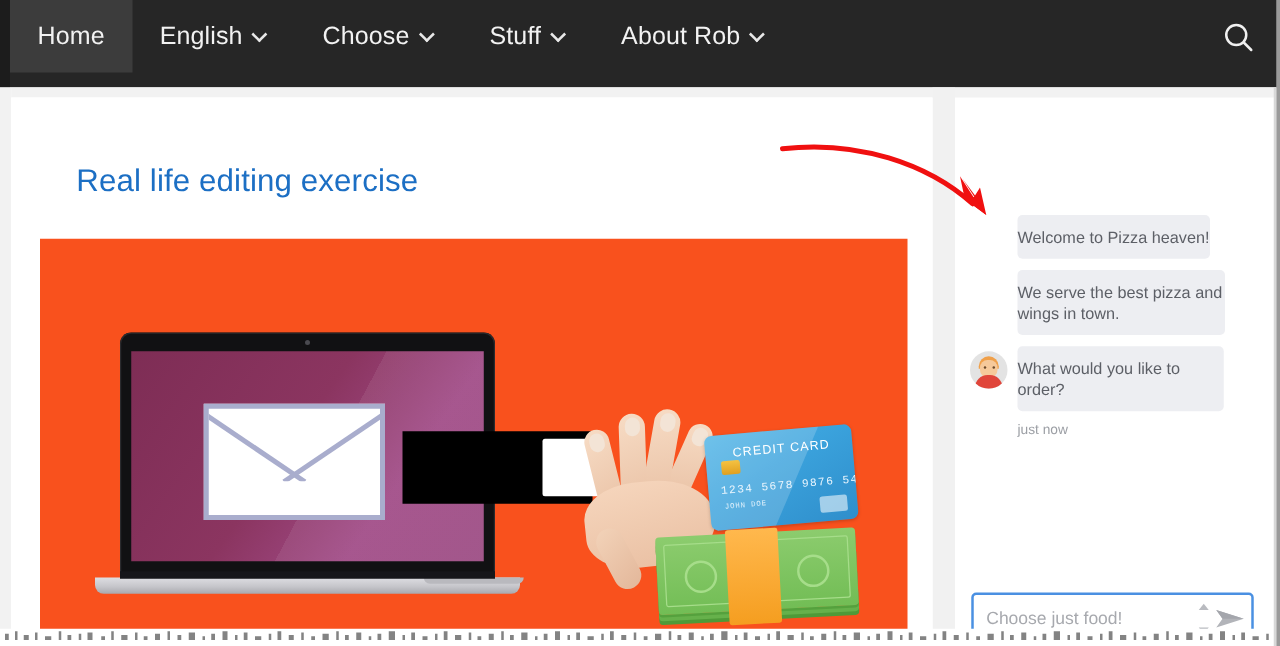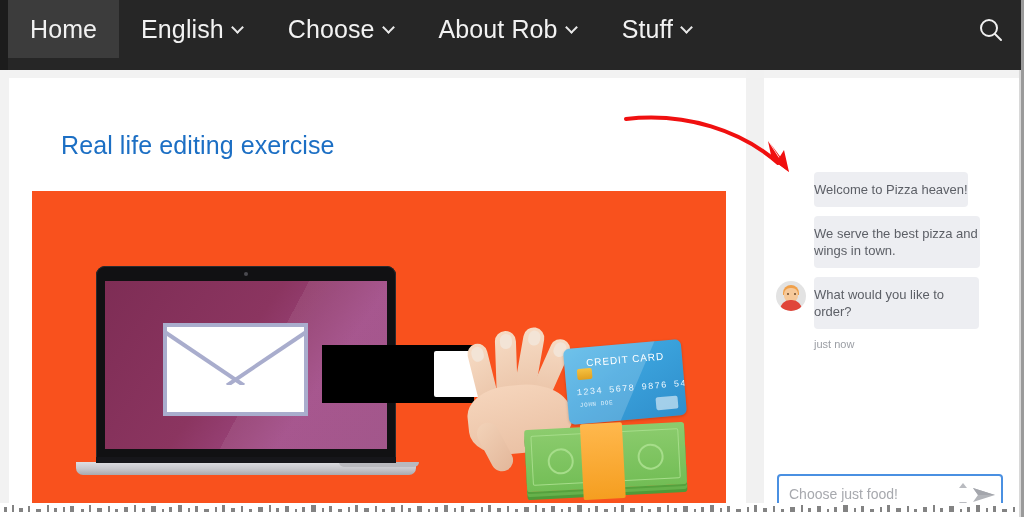--- a/index.html
+++ b/index.html
@@ -50,21 +50,21 @@
     display: flex;
     align-items: stretch;
   }
   .nav-item {
     display: flex;
     align-items: center;
     gap: 9px;
     padding: 0 22px;
     height: 58px;
     color: #f2f2f2;
-    font-size: 25px;
+    font-size: 20px;
     letter-spacing: .1px;
     cursor: pointer;
     white-space: nowrap;
     background: transparent;
   }
   .nav-item.active {
     background: #3c3c3c;
   }
   .chev {
     display: inline-block;
@@ -523,25 +523,25 @@
       </div>
       <div class="nav-item">
         <span>English</span>
         <span class="chev"></span>
       </div>
       <div class="nav-item">
         <span>Choose</span>
         <span class="chev"></span>
       </div>
       <div class="nav-item">
-        <span>About Rob</span>
+        <span>Stuff</span>
         <span class="chev"></span>
       </div>
       <div class="nav-item">
-        <span>Stuff</span>
+        <span>About Rob</span>
         <span class="chev"></span>
       </div>
     </div>
 
     <div class="search-btn">
       <svg width="34" height="34" viewBox="0 0 34 34" aria-hidden="true">
         <circle cx="15" cy="14" r="8" fill="none" stroke="#f0f0f0" stroke-width="2"></circle>
         <line x1="21" y1="20" x2="27" y2="26" stroke="#f0f0f0" stroke-width="2" stroke-linecap="round"></line>
       </svg>
     </div>

